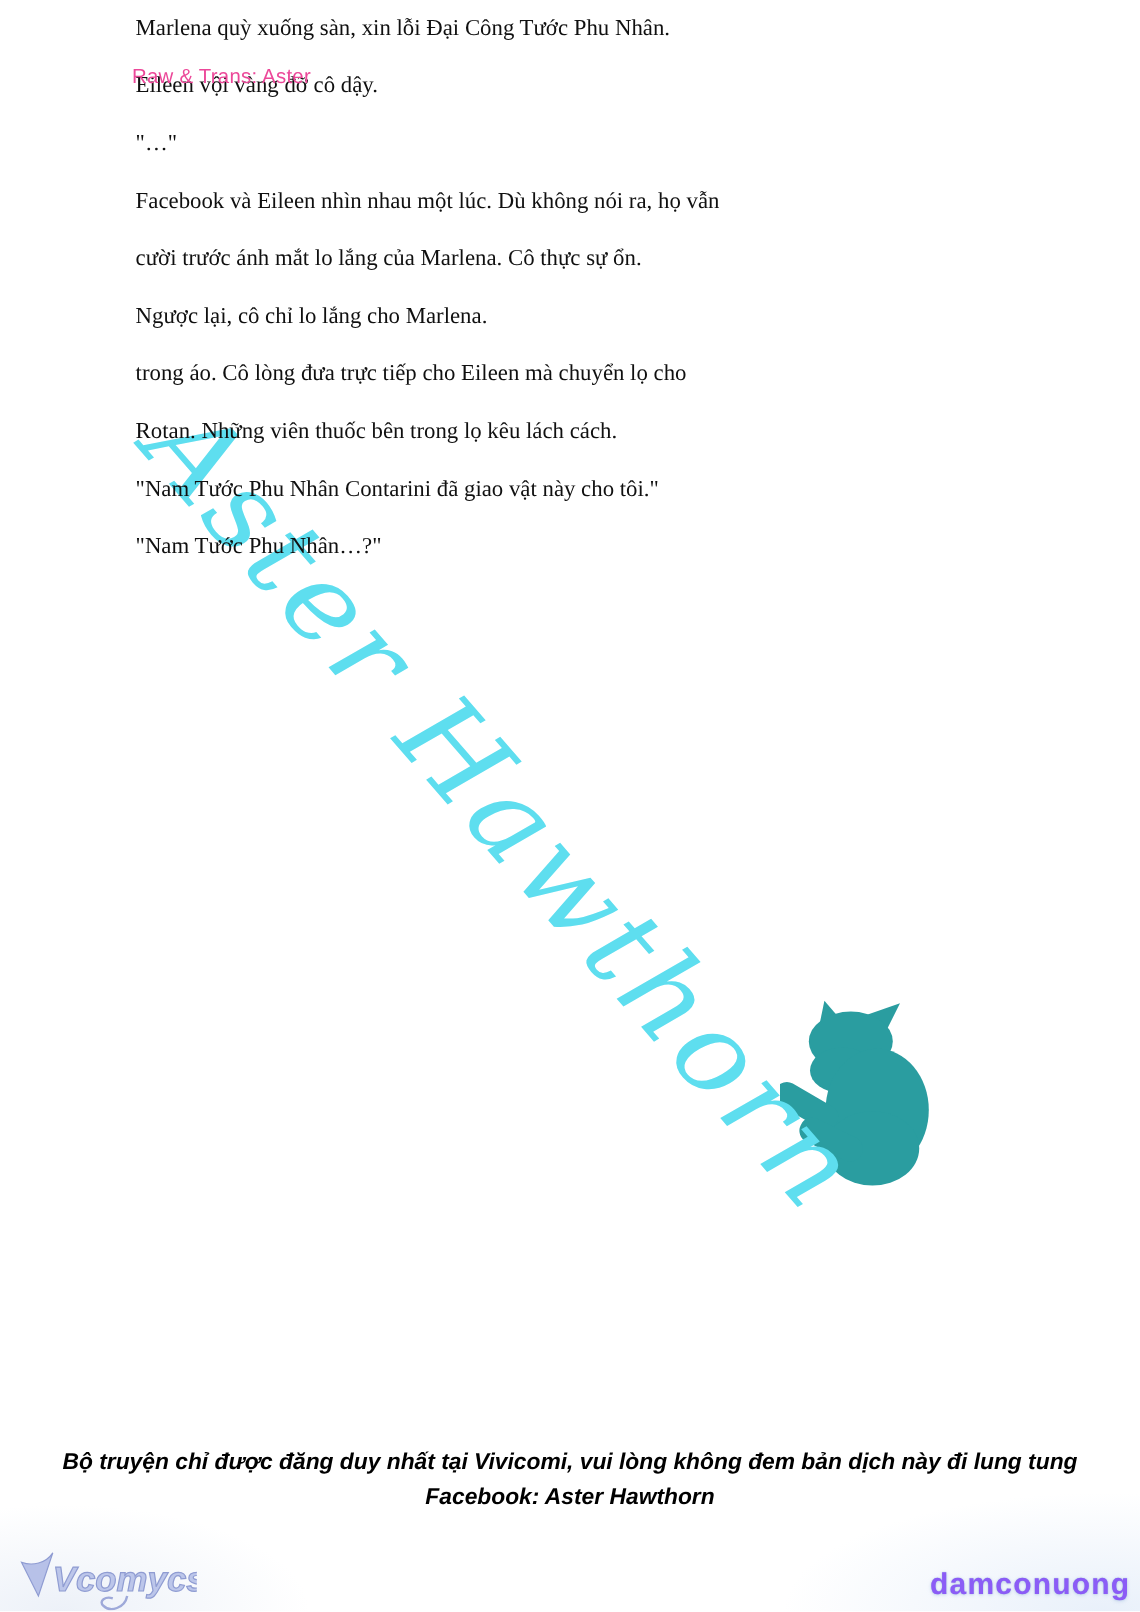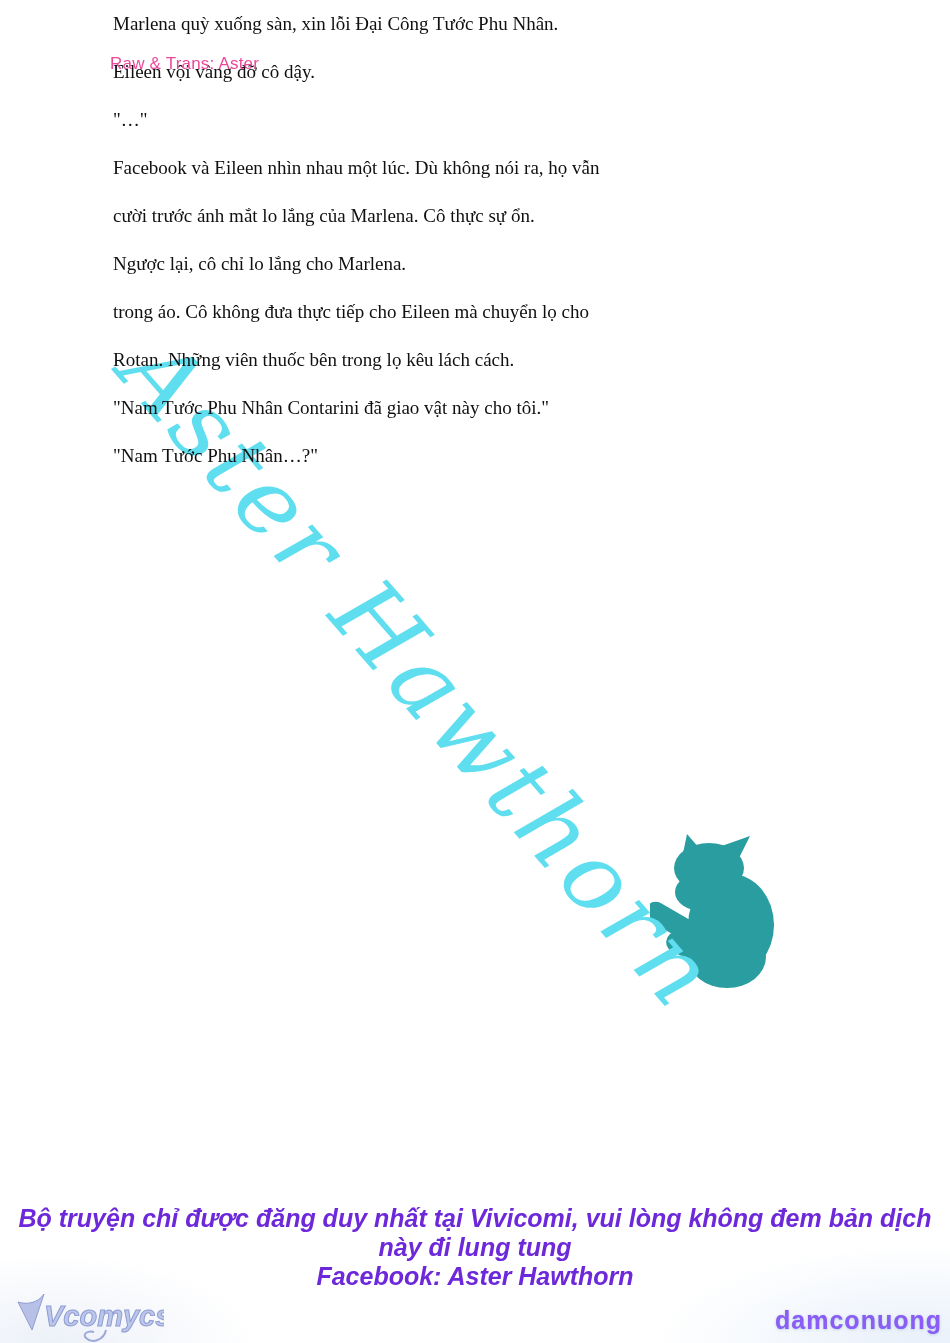--- a/index.html
+++ b/index.html
@@ -55,22 +55,22 @@
   .p3{margin-top:82px;}
   .p4{margin-top:83px;}
   .p5{margin-top:84px;}
   .p6{margin-top:77px;}
   
   .footer-notice{
     position:absolute;left:0;right:0;top:1204px;
     text-align:center;
     font-family:"Liberation Sans", sans-serif;
     font-style:italic;font-weight:bold;
-    font-size:25px;line-height:29px;
-    color:#6d28d9;
+    font-size:19px;line-height:29px;
+    color:#000000;
     z-index:3;
   }
   
   .vcomycs{
     position:absolute;left:14px;top:1288px;
     z-index:3;
   }
   
   .damconuong{
     position:absolute;right:8px;top:1306px;
@@ -123,21 +123,21 @@
     </p>
     <p class="p2">
       <span class="line">"…"</span>
     </p>
     <p class="p3">
       <span class="line">Facebook và Eileen nhìn nhau một lúc. Dù không nói ra, họ vẫn</span>
       <span class="line">cười trước ánh mắt lo lắng của Marlena. Cô thực sự ổn.</span>
       <span class="line">Ngược lại, cô chỉ lo lắng cho Marlena.</span>
     </p>
     <p class="p4">
-      <span class="line">trong áo. Cô không đưa thực tiếp cho Eileen mà chuyển lọ cho</span>
+      <span class="line">trong áo. Cô lòng đưa trực tiếp cho Eileen mà chuyển lọ cho</span>
       <span class="line">Rotan. Những viên thuốc bên trong lọ kêu lách cách.</span>
     </p>
     <p class="p5">
       <span class="line">"Nam Tước Phu Nhân Contarini đã giao vật này cho tôi."</span>
     </p>
     <p class="p6">
       <span class="line">"Nam Tước Phu Nhân…?"</span>
     </p>
   </div>
 

